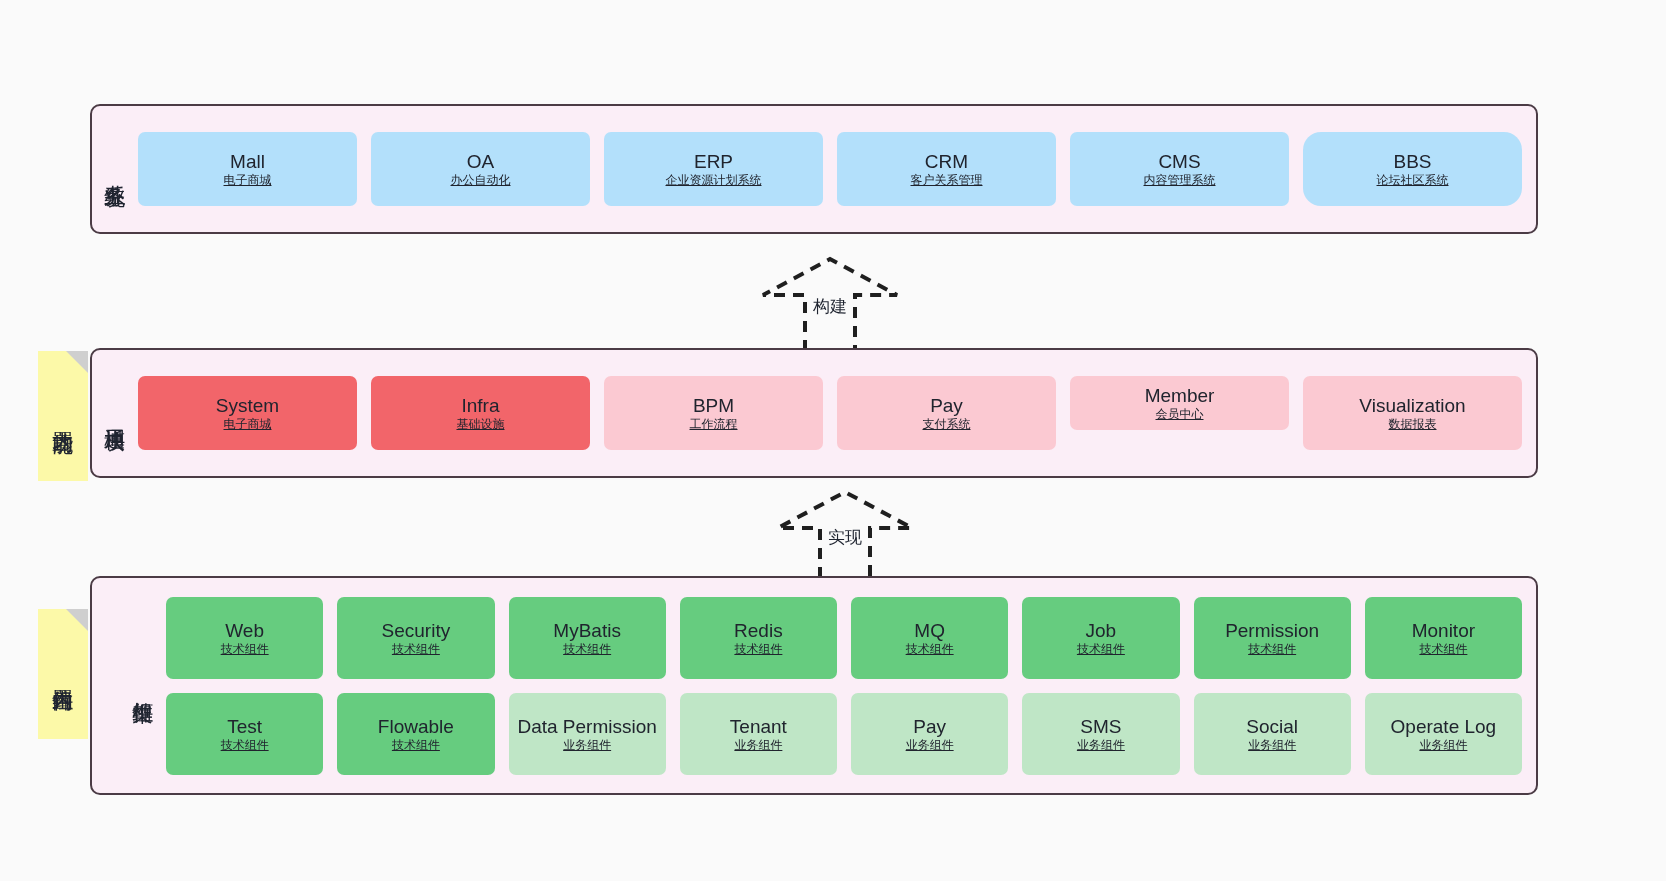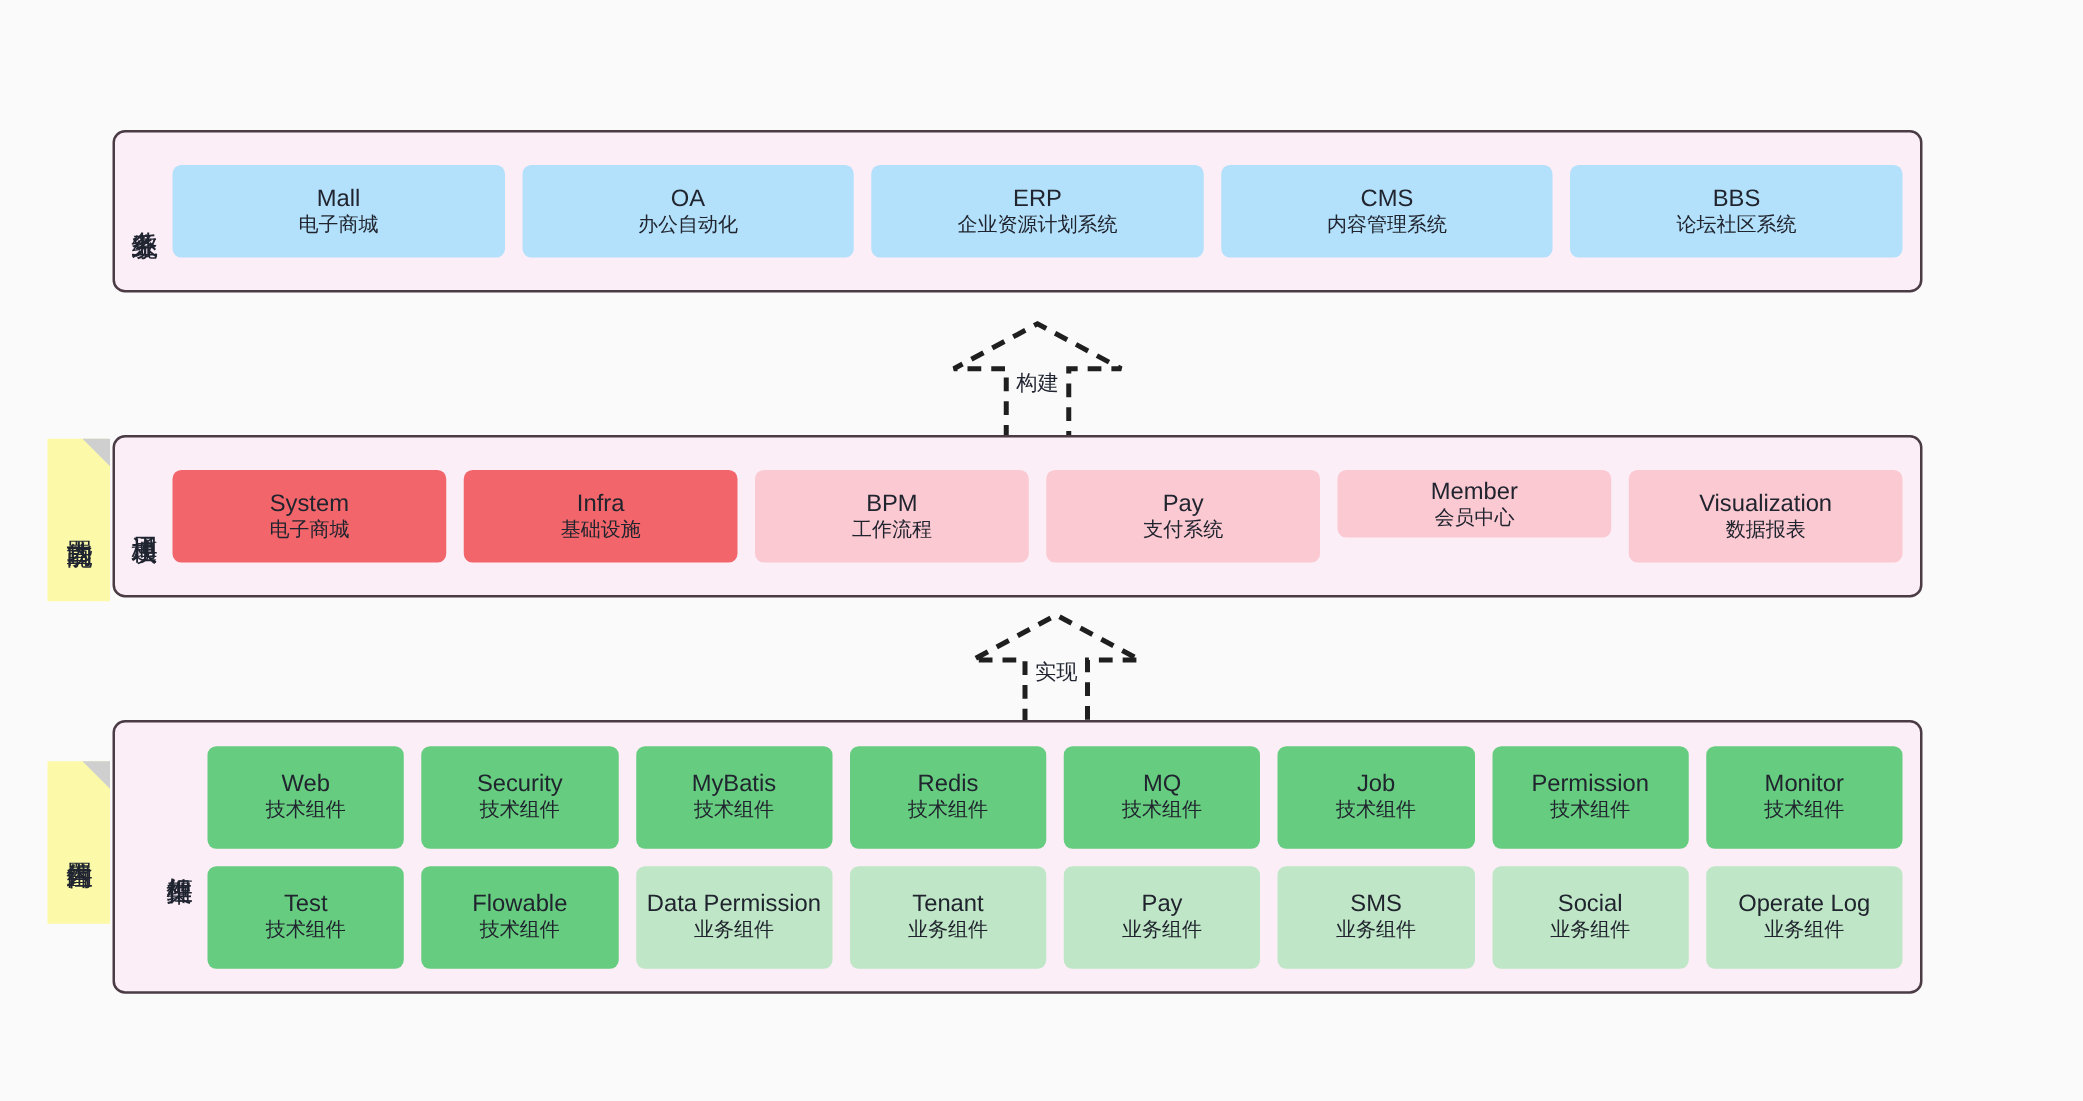--- a/index.html
+++ b/index.html
@@ -59,21 +59,21 @@
     display: flex;
     flex-direction: column;
     align-items: center;
     justify-content: center;
     line-height: 1.22;
     color: #20242e;
     text-align: center;
     padding: 4px 2px;
   }
   .cell .en { font-size: 19px; }
-  .cell .cn { font-size: 16px; }
+  .cell .cn { font-size: 12px; text-decoration: underline; }
 
   
   .c-blue       { background: #b3e0fb; }
   .c-red        { background: #f2656a; }
   .c-pink       { background: #fbc9d2; }
   .c-green-dark { background: #66cc7f; }
   .c-green-lite { background: #bfe6c6; }
 
   
   .note {
@@ -126,24 +126,28 @@
           </div>
           <div class="cell c-blue" style="height: 74px;">
             <div class="en">OA</div>
             <div class="cn">办公自动化</div>
           </div>
           <div class="cell c-blue" style="height: 74px;">
             <div class="en">ERP</div>
             <div class="cn">企业资源计划系统</div>
           </div>
           <div class="cell c-blue" style="height: 74px;">
+            <div class="en">CRM</div>
+            <div class="cn">客户关系管理</div>
+          </div>
+          <div class="cell c-blue" style="height: 74px;">
             <div class="en">CMS</div>
             <div class="cn">内容管理系统</div>
           </div>
-          <div class="cell c-blue" style="height: 74px;">
+          <div class="cell c-blue" style="height: 74px; border-radius: 18px;">
             <div class="en">BBS</div>
             <div class="cn">论坛社区系统</div>
           </div>
         </div>
       </div>
   </div>
 
   <div class="arrow" style="left:745px; top:255px; width:170px; height:98px;">
     <svg width="170" height="98" viewBox="0 0 170 98">
       <path d="M 60 96 L 60 40 L 18 40 L 85 4 L 152 40 L 110 40 L 110 96" fill="none" stroke="#1f1f1f" stroke-width="4" stroke-dasharray="11 8" stroke-linecap="butt" stroke-linejoin="miter"></path>

